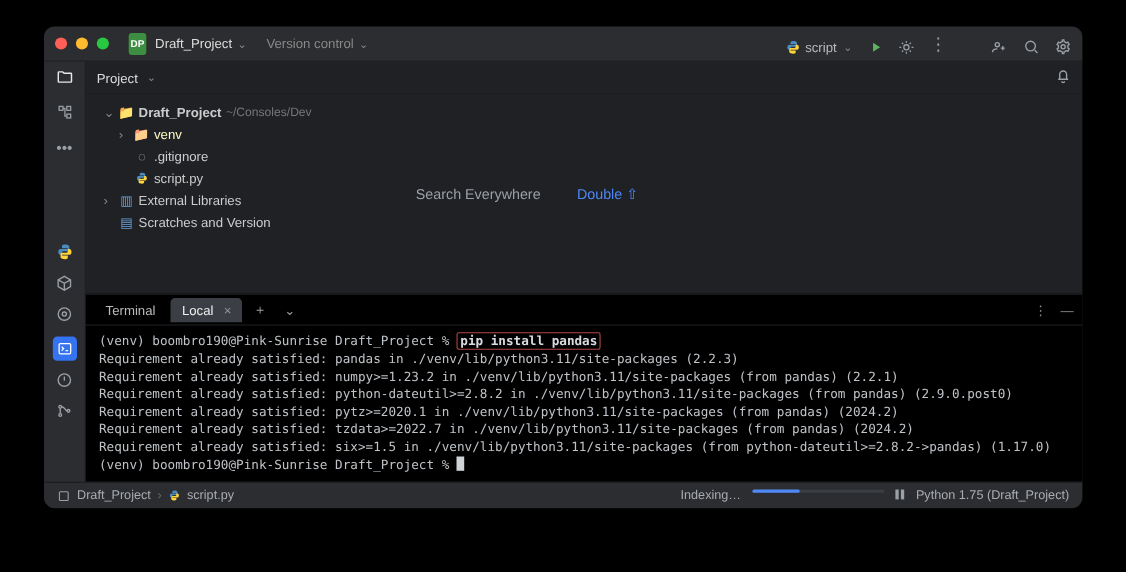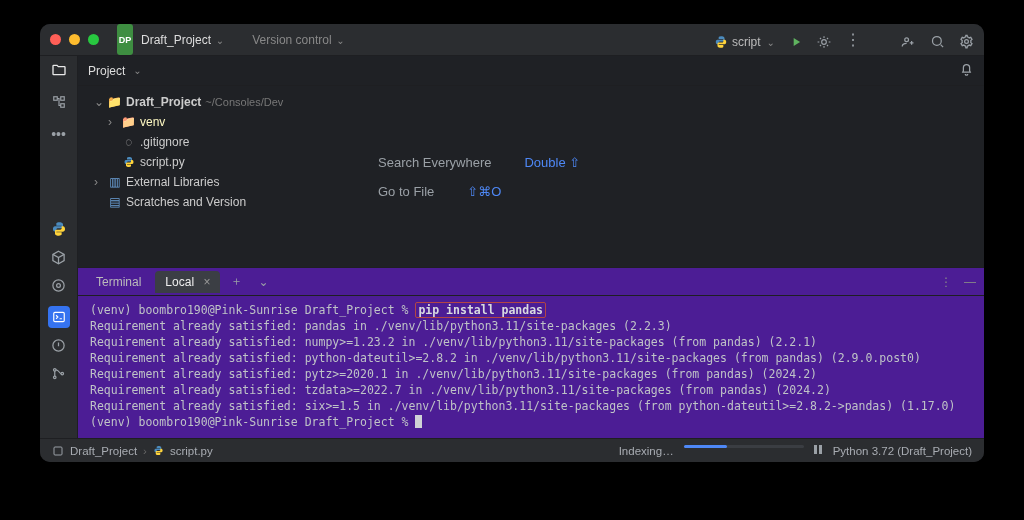--- a/index.html
+++ b/index.html
@@ -32,21 +32,21 @@
     padding: 0 10px;
     gap: 8px;
     border-bottom: 1px solid #1e1f22;
   }
   .traffic { display: flex; gap: 8px; }
   .tl { width: 11px; height: 11px; border-radius: 50%; }
   .tl.r { background: #ff5f57; }
   .tl.y { background: #febc2e; }
   .tl.g { background: #28c840; }
   .proj-badge {
-    width: 16px; height: 31px;
+    width: 16px; height: 20px;
     background: #3e8e41;
     border-radius: 3px;
     color: #fff; font-size: 9px; font-weight: 700;
     display: flex; align-items: center; justify-content: center;
     margin-left: 10px;
   }
   .titlebar .txt { color: #ddd; font-size: 12px; }
   .titlebar .muted { color: #888; }
   .spacer { flex: 1; }
   .tb-right { display: flex; align-items: flex-end; gap: 14px; }
@@ -98,21 +98,21 @@
   .editor-empty {
     flex:1; display:flex; flex-direction:column;
     justify-content:center; gap:14px;
     padding-left: 40px;
     color:#9aa0a6; font-size:13px;
   }
   .editor-empty .row { display:flex; gap:6px; align-items:center; }
   .editor-empty .kbd { color:#4e88f6;margin-left:27px; }
 
   
-  .termpane { border-top: 1px solid #1e1f22; display:flex; flex-direction:column; background:#4c1d95; }
+  .termpane { border-top: 1px solid #1e1f22; display:flex; flex-direction:column; background:#000000; }
   .termtabs { height:28px; display:flex; align-items:center; gap:4px; padding: 0 8px; border-bottom:1px solid #1e1f22;}
   .termtabs .tab { padding: 4px 10px; font-size:12px; color:#bbb; border-radius:4px 4px 0 0; }
   .termtabs .tab.local { background: #3b3e44; color:#eee; }
   .termtabs .plus { color:#9aa0a6; padding:0 6px; cursor:pointer;}
   .termtabs .right { margin-left:auto; display:flex; gap:12px; color:#888; }
   .termbody {
     padding: 6px 12px 8px 12px;
     font-family: ui-monospace, Menlo, monospace;
     font-size: 11.5px; color:#bfc3c7; line-height: 16px;
     white-space: pre;
@@ -145,21 +145,21 @@
   <div class="titlebar">
     <div class="traffic">
       <div class="tl r"></div>
       <div class="tl y"></div>
       <div class="tl g"></div>
     </div>
     <div class="proj-badge">DP</div>
     <span class="txt">
       <span>Draft_Project</span><span class="chev"> ⌄</span>
     </span>
-    <span class="txt muted" style="margin-left:20px">
+    <span class="txt muted" style="margin-left:10px">
       <span>Version control</span><span class="chev"> ⌄</span>
     </span>
     <div class="spacer"></div>
     <div class="tb-right">
       <div class="run-script">
         <svg width="14" height="14" viewBox="0 0 24 24">
             <path fill="#4b8bbe" d="M12 2c-4 0-4 2-4 2v3h8V8H6s-3 0-3 4 3 4 3 4h2v-3s0-2 2-2h6s2 0 2-2V5s0-3-6-3z"></path>
             <path fill="#ffd43b" d="M12 22c4 0 4-2 4-2v-3H8v-1h10s3 0 3-4-3-4-3-4h-2v3s0 2-2 2H8s-2 0-2 2v4s0 3 6 3z"></path>
           </svg>
         <span>script</span>
@@ -298,24 +298,20 @@
               <span class="fico" style="color:#6aa0d8">▤</span>
               <span>Scratches and Version</span>
             </div>
           </div>
 
           <div class="editor-empty">
             <div class="row">
               <span>Search Everywhere</span>
               <span class="kbd">Double ⇧</span>
             </div>
-            <div class="row">
-              <span>Go to File</span>
-              <span class="kbd">⇧⌘O</span>
-            </div>
           </div>
         </div>
 
         <div class="termpane">
           <div class="termtabs">
             <span class="tab">Terminal</span>
             <span class="tab local">
               <span>Local</span>
               <span style="color:#999;margin-left:6px">×</span>
             </span>
@@ -352,17 +348,17 @@
     <span>script.py</span>
     <div class="right">
       <span>Indexing…</span>
       <div class="prog-track">
           <div class="prog-fill"></div>
         </div>
       <div class="pause">
           <span></span>
           <span></span>
         </div>
-      <span>Python 3.72 (Draft_Project)</span>
+      <span>Python 1.75 (Draft_Project)</span>
     </div>
   </div>
 
 </div>
 
 </body></html>

